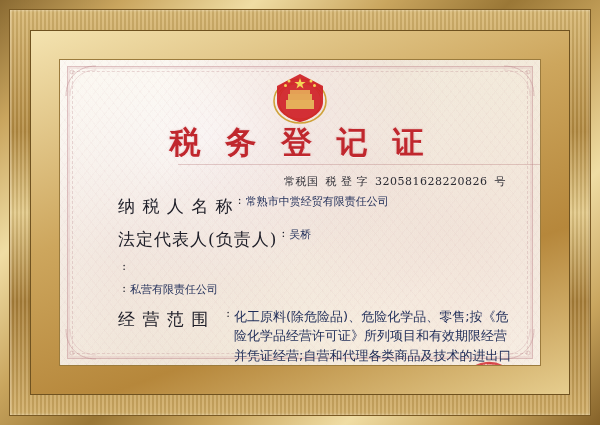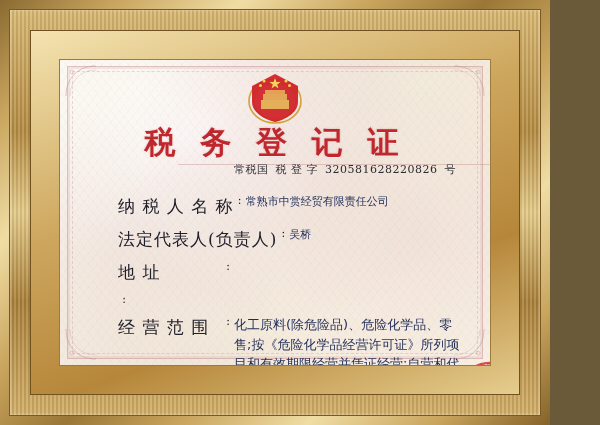--- a/index.html
+++ b/index.html
@@ -11,21 +11,21 @@
     width: 600px;
     height: 425px;
     overflow: hidden;
     font-family: "DejaVu Sans", "Liberation Sans", sans-serif;
   }
 
   
   .frame-outer {
     position: absolute;
     left: 0; top: 0;
-    width: 550px; height: 425px;
+    width: 600px; height: 425px;
     box-sizing: border-box;
     background:
       linear-gradient(135deg, #8a6a32 0%, #c9a55e 12%, #f0dda4 25%, #c9a55e 38%,
                       #9a7736 50%, #c9a55e 62%, #f0dda4 75%, #c9a55e 88%, #856229 100%);
     padding: 4px;
   }
   .frame-mid {
     position: absolute;
     left: 9px; top: 9px;
     right: 9px; bottom: 9px;
@@ -126,21 +126,21 @@
     top: 104px;
     left: 118px;
     width: 364px;
     height: 0;
     border-top: 1px solid rgba(180,120,120,0.35);
   }
 
   
   .regno {
     position: absolute;
-    top: 102px;
+    top: 114px;
     right: 34px;
     font-family: "DejaVu Serif", "Liberation Serif", serif;
     font-size: 11px;
     color: #2b2b33;
     letter-spacing: 0.5px;
     white-space: nowrap;
   }
   .regno .gap { display: inline-block; width: 7px; }
 
   
@@ -297,26 +297,26 @@
             <div class="value handwrite">常熟市中赏经贸有限责任公司</div>
           </div>
 
           <div class="row">
             <div class="label">法定代表人(负责人)</div>
             <div class="colon">:</div>
             <div class="value handwrite">吴桥</div>
           </div>
 
           <div class="row">
-            <div class="label">地            址</div>
             <div class="colon">:</div>
           </div>
 
           <div class="row">
             <div class="colon">:</div>
+            <div class="value handwrite">私营有限责任公司</div>
           </div>
 
           <div class="row tight">
             <div class="label">经 营 范 围</div>
             <div class="colon">:</div>
             <div class="value small">化工原料(除危险品)、危险化学品、零售;按《危险化学品经营许可证》所列项目和有效期限经营并凭证经营;自营和代理各类商品及技术的进出口业务,但国家限定公司经营或禁止进出口的商品和技术除外;松香(脂松香、熟松香)、己二醇、乙二醇、硫酸钠、氢氧化钠等等</div>
           </div>
 
         </div>
 

